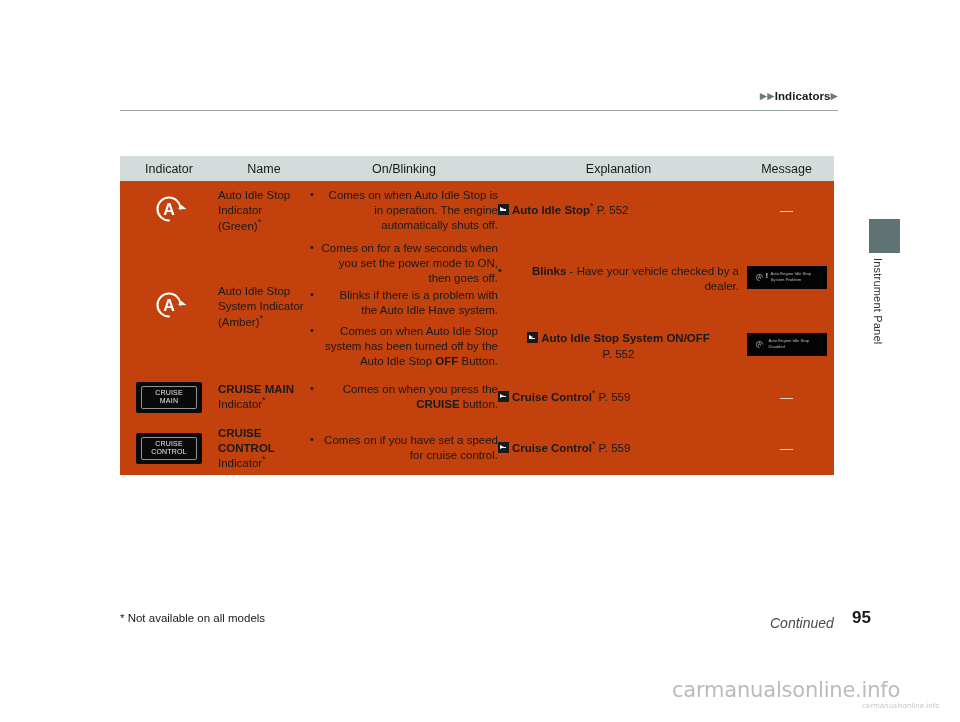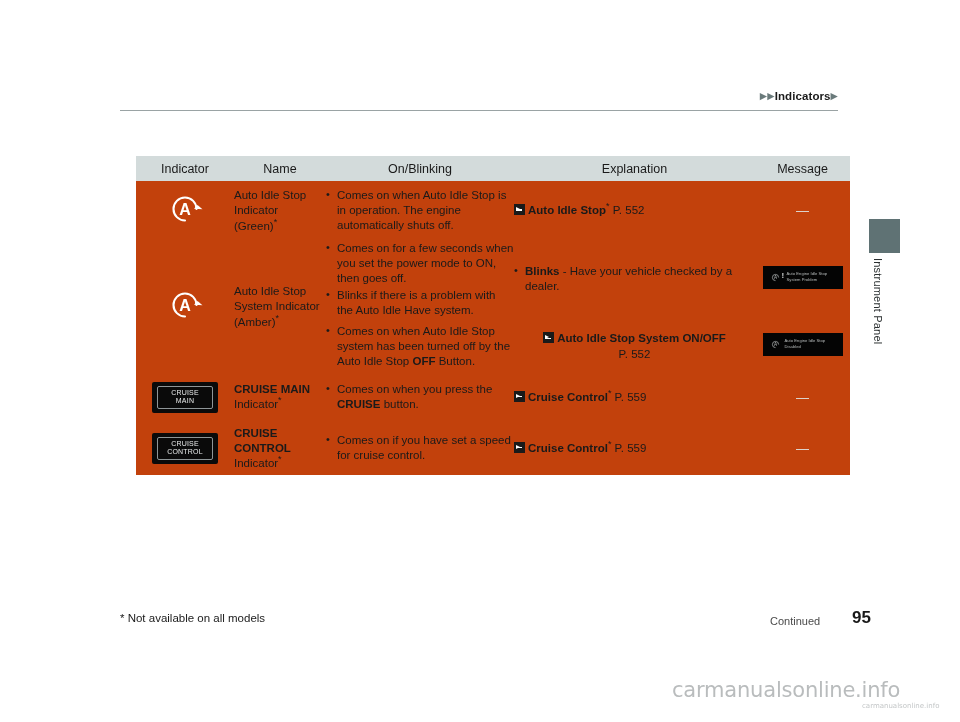--- a/index.html
+++ b/index.html
@@ -64,21 +64,21 @@
     color: #2a2f30;
     writing-mode: vertical-rl;
     text-orientation: mixed;
     letter-spacing: .2px;
     white-space: nowrap;
   }
 
   
   #tbl {
     position: absolute;
-    left: 136px;
+    left: 120px;
     top: 156px;
     width: 714px;
     border-collapse: collapse;
     table-layout: fixed;
   }
   #tbl col.c-ind { width: 98px; }
   #tbl col.c-nam { width: 92px; }
   #tbl col.c-onb { width: 188px; }
   #tbl col.c-exp { width: 241px; }
   #tbl col.c-msg { width: 95px; }
@@ -128,21 +128,21 @@
   td.exp-cell.topal { vertical-align: top; }
 
   .nm-strong { font-weight: 700; }
   .sup-star {
     font-size: 9px;
     vertical-align: super;
     line-height: 0;
   }
 
   ul.blist {
-    margin: 0; padding: 0; list-style: none;
+    margin: 0; padding: 0; list-style: none; text-align: right;
   }
   ul.blist li {
     position: relative;
     padding-left: 11px;
     margin-bottom: 1px;
   }
   ul.blist li::before {
     content: "\2022";
     position: absolute;
     left: 0; top: -1px;
@@ -249,21 +249,22 @@
     position: absolute;
     left: 120px;
     top: 612px;
     font-size: 11.5px;
     color: #1a1a1a;
   }
   .foot-cont {
     position: absolute;
     left: 770px;
     top: 615px;
-    font-size: 11px;
+    font-size: 14px;
+    font-style: italic;
     color: #4a4a4a;
   }
   .foot-page {
     position: absolute;
     left: 852px;
     top: 608px;
     font-size: 17px;
     font-weight: 700;
     color: #1a1a1a;
   }

